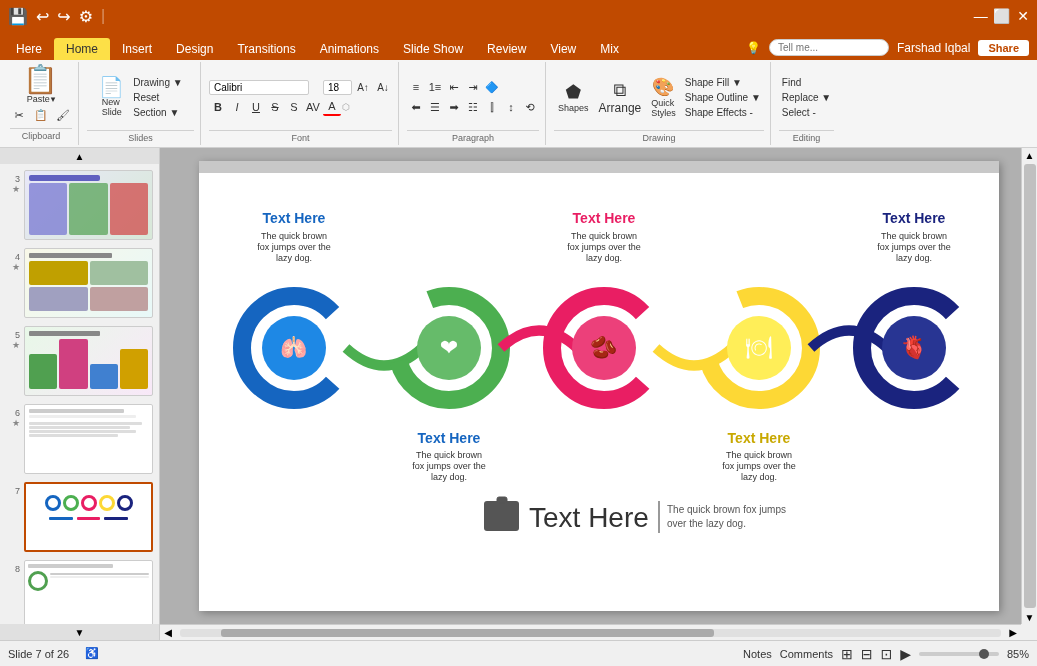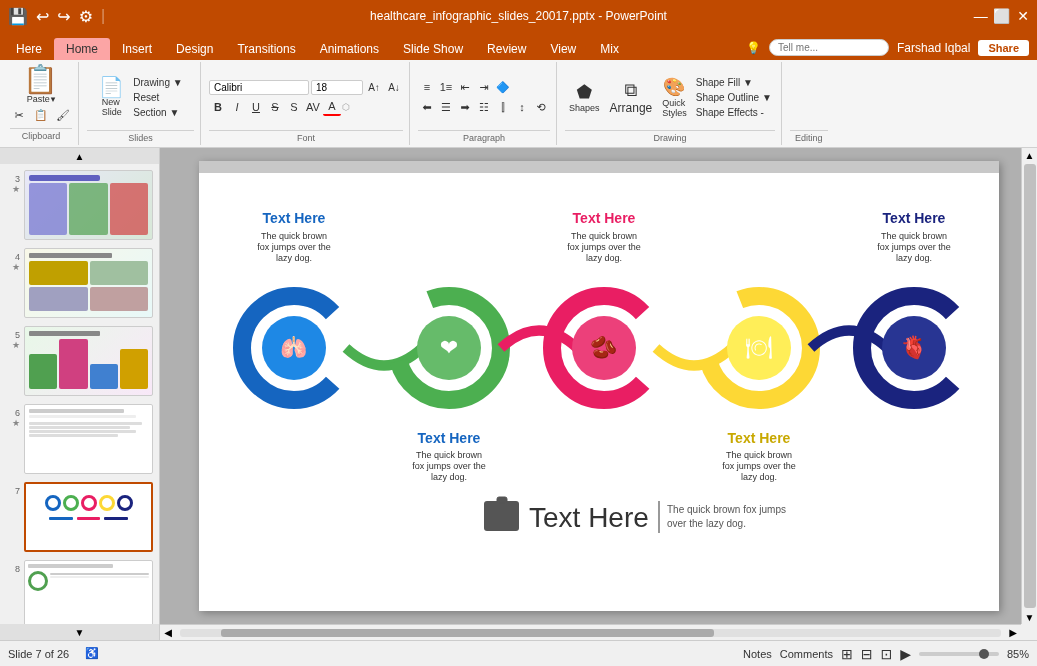--- a/index.html
+++ b/index.html
@@ -28,21 +28,21 @@
       padding-left: 4px;
     }
     .ribbon-tab {
       padding: 4px 12px;
       font-size: 12px;
       color: white;
       cursor: pointer;
       border-radius: 3px 3px 0 0;
     }
     .ribbon-tab.active {
-      background: #fca5a5;
+      background: #fde047;
       color: #333;
     }
     .ribbon-tab-right {
       margin-left: auto;
       display: flex;
       align-items: center;
       gap: 8px;
       padding-right: 8px;
       padding-bottom: 4px;
       font-size: 12px;
@@ -114,22 +114,23 @@
       padding: 1px 4px;
       font-size: 10px;
       width: 100px;
       background: white;
     }
     .size-box {
       border: 1px solid #ccc;
       border-radius: 2px;
       padding: 1px 4px;
       font-size: 10px;
-      width: 52px;
+      width: 29px;
       background: white;
+      margin-left: 12px;
     }
 
     
     .sidebar {
       width: 160px;
       background: #f0f0f0;
       border-right: 1px solid #ccc;
       display: flex;
       flex-direction: column;
       overflow: hidden;
@@ -286,21 +287,20 @@
 <body>
 
 <div class="title-bar">
   <div class="title-bar-left">
     <span>💾</span>
     <span>↩</span>
     <span>↪</span>
     <span>⚙</span>
     <span style="color:rgba(255,255,255,0.4)">|</span>
   </div>
-  <span class="title-bar-center">healthcare_infographic_slides_20017.pptx - PowerPoint</span>
   <div class="title-bar-right">
     <span style="font-size:14px">—</span>
     <span style="font-size:14px">⬜</span>
     <span style="font-size:14px">✕</span>
   </div>
 </div>
 
 <div class="ribbon-tabs">
   <div class="ribbon-tab">Here</div>
   <div class="ribbon-tab active">Home</div>
@@ -412,20 +412,25 @@
       <div style="display:flex;flex-direction:column;gap:2px;font-size:10px;">
         <span class="ribbon-small-btn">Shape Fill ▼</span>
         <span class="ribbon-small-btn">Shape Outline ▼</span>
         <span class="ribbon-small-btn">Shape Effects -</span>
       </div>
     </div>
     <div class="ribbon-group-label">Drawing</div>
   </div>
 
   <div class="ribbon-group" style="border-right:none;">
+    <div style="display:flex;flex-direction:column;gap:2px;flex:1;justify-content:center;font-size:10px;">
+      <span class="ribbon-small-btn">Find</span>
+      <span class="ribbon-small-btn">Replace ▼</span>
+      <span class="ribbon-small-btn">Select -</span>
+    </div>
     <div class="ribbon-group-label">Editing</div>
   </div>
 </div>
 
 <div style="display:flex;flex:1;height:calc(666px - 32px - 28px - 88px - 26px);overflow:hidden;">
 
   <div class="sidebar">
 
     <div style="height:16px;background:#e0e0e0;display:flex;align-items:center;justify-content:center;cursor:pointer;font-size:10px;">▲</div>
     <div class="sidebar-scroll">

